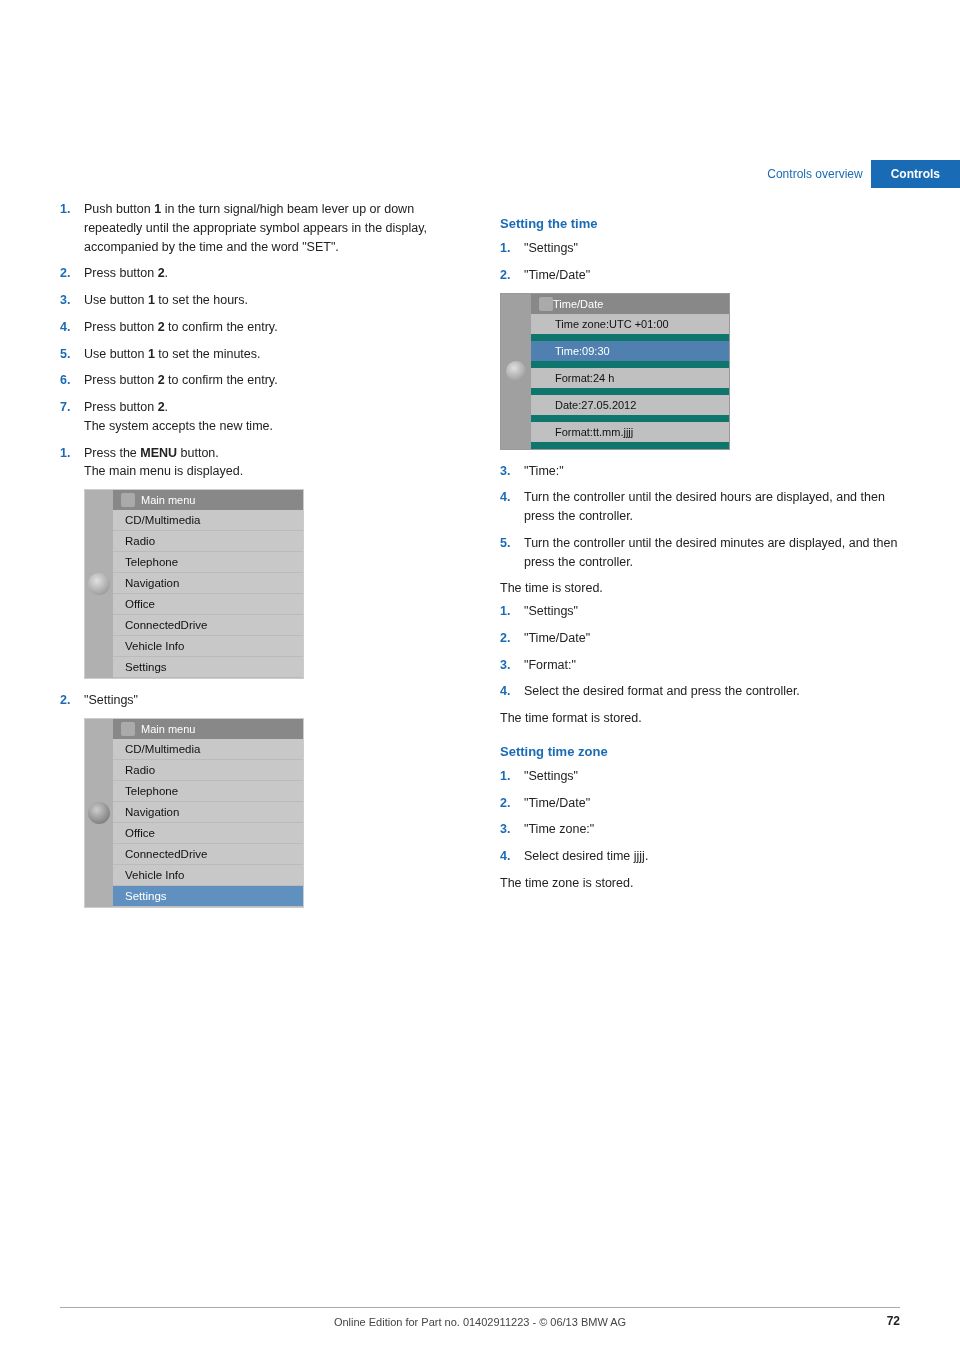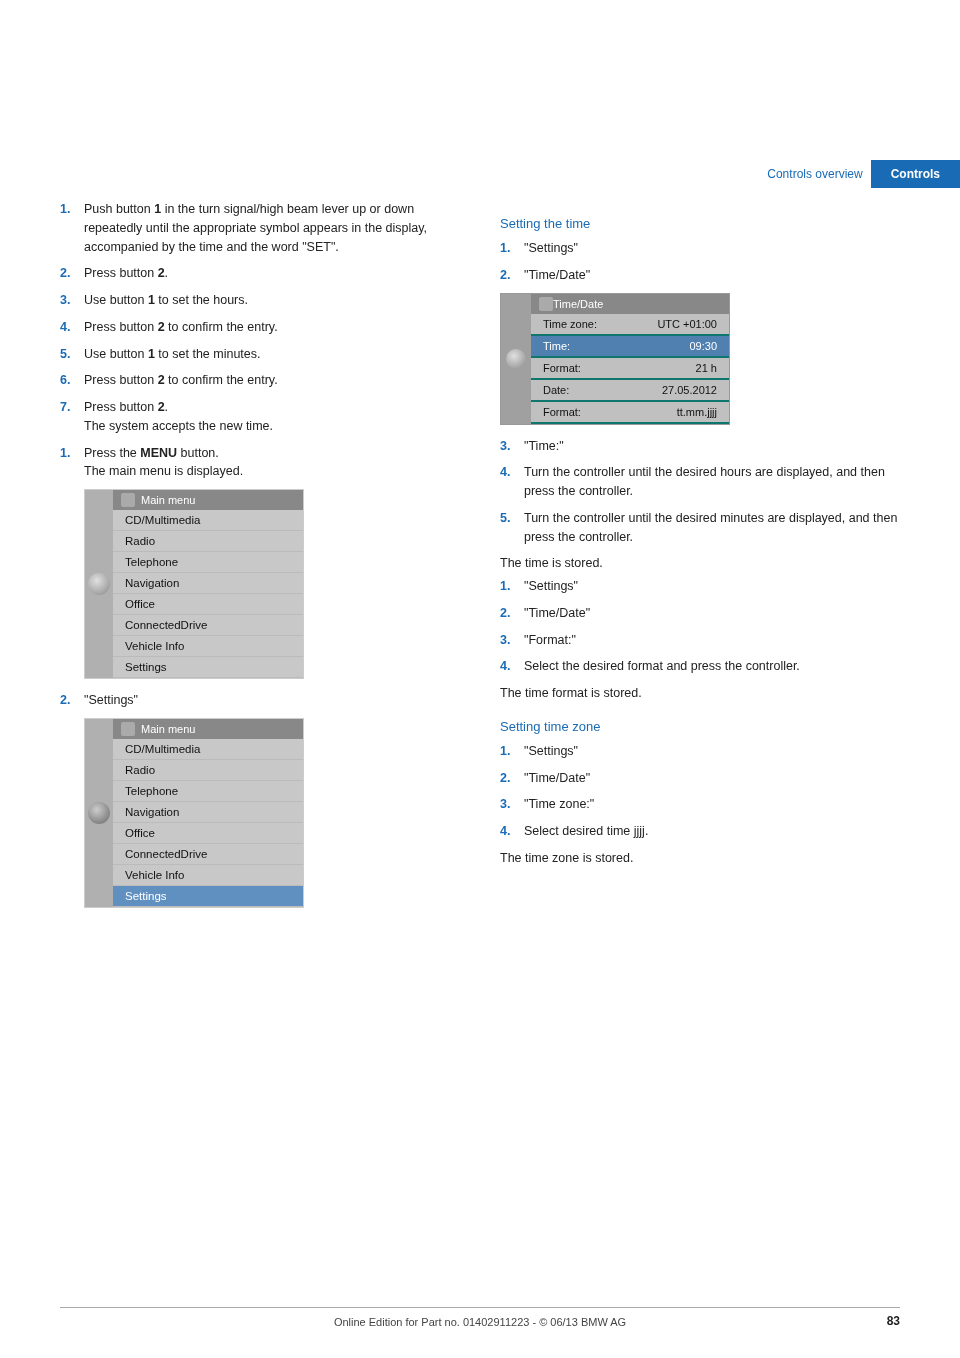--- a/index.html
+++ b/index.html
@@ -100,21 +100,21 @@
     }
 
     .list-text b {
       font-weight: bold;
     }
 
     
     .section-heading {
       color: #1a6bb5;
       font-size: 13px;
-      font-weight: normal;
+      font-weight: bold;
       margin-top: 16px;
       margin-bottom: 8px;
     }
 
     
     .menu-screenshot {
       border: 1px solid #ccc;
       background: #d0d0d0;
       margin: 8px 0 12px 24px;
       width: 220px;
@@ -207,23 +207,22 @@
       display: flex;
       align-items: center;
     }
 
     .timedate-rows {
       background: #c0c0c0;
     }
 
     .timedate-row {
       display: flex;
-      justify-content: space-between;
-      padding: 4px 12px;
-      border-bottom: 2px solid #0f766e;
+      padding: 4px 24px;
+      border-bottom: 7px solid #0f766e;
       font-size: 11px;
       color: #111;
     }
 
     .timedate-row.highlighted {
       background: #5080b0;
       color: #fff;
     }
 
     .timedate-row .label { font-weight: normal; }
@@ -418,21 +417,21 @@
               <div class="timedate-row">
                 <span class="label">Time zone:</span>
                 <span class="value">UTC +01:00</span>
               </div>
               <div class="timedate-row highlighted">
                 <span class="label">Time:</span>
                 <span class="value">09:30</span>
               </div>
               <div class="timedate-row">
                 <span class="label">Format:</span>
-                <span class="value">21 h</span>
+                <span class="value">24 h</span>
               </div>
               <div class="timedate-row">
                 <span class="label">Date:</span>
                 <span class="value">27.05.2012</span>
               </div>
               <div class="timedate-row">
                 <span class="label">Format:</span>
                 <span class="value">tt.mm.jjjj</span>
               </div>
             </div>
@@ -503,15 +502,15 @@
       <p class="paragraph-text">The time zone is stored.</p>
 
     </div>
 
   </div>
 
   <div class="footer">
     <span class="footer-text">Online Edition for Part no. 01402911223 - © 06/13 BMW AG</span>
   </div>
 
-  <div class="page-number">83</div>
+  <div class="page-number">72</div>
 
 </div>
 
 </body></html>

